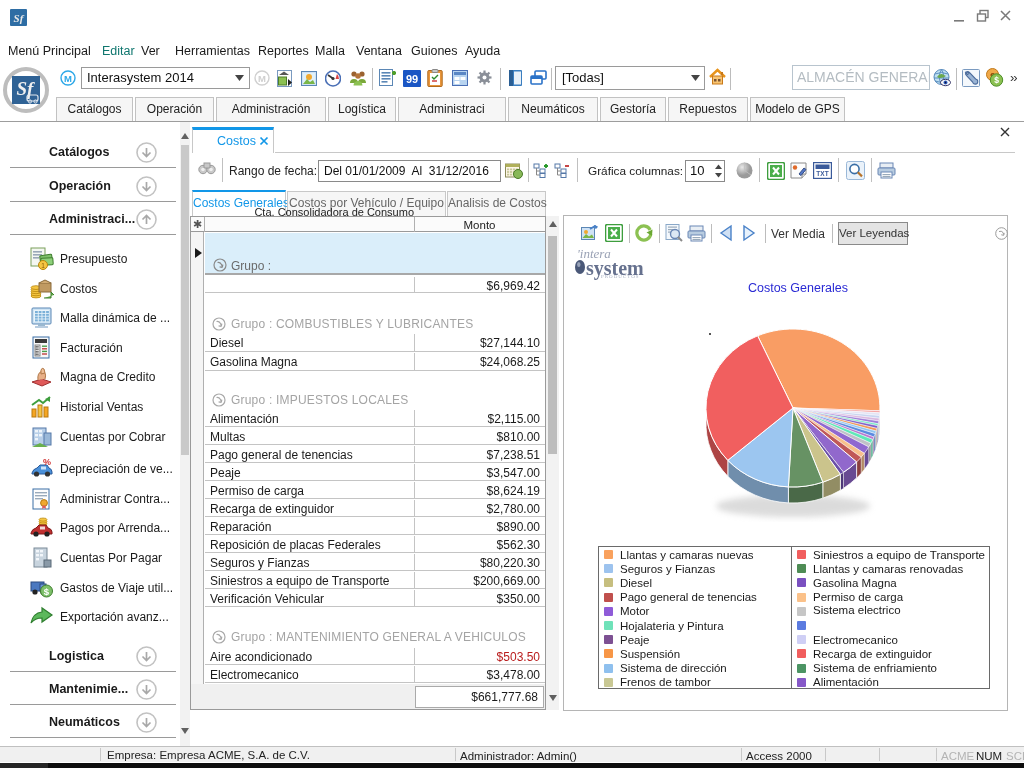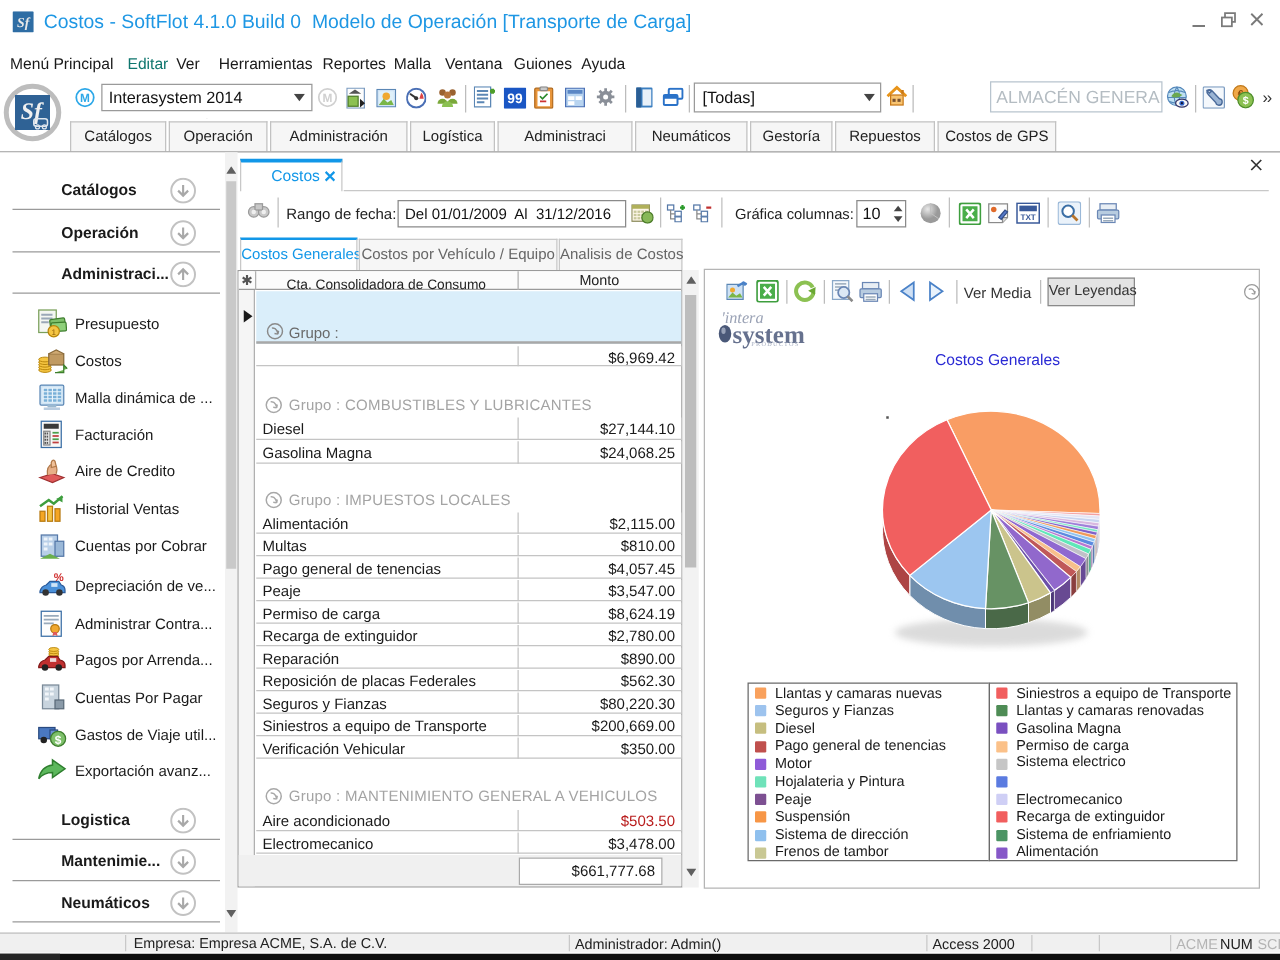--- a/index.html
+++ b/index.html
@@ -5,21 +5,20 @@
 html,body{width:1024px;height:768px;overflow:hidden;font-family:"Liberation Sans",sans-serif;background:#fff}
 .abs{position:absolute}
 .ic{position:absolute}
 </style></head>
 <body>
 <div class="abs" style="left:0;top:0;width:1024px;height:36px;background:#fff">
     <svg class="ic" style="left:10px;top:9px" width="17" height="17" viewBox="0 0 17 17">
       <rect width="17" height="17" rx="1" fill="#2e6da4"></rect>
       <text x="8.5" y="12.5" font-size="11" font-style="italic" font-weight="bold" fill="#e8e8e8" text-anchor="middle" font-family="Liberation Serif,serif">Sf</text>
     </svg>
-    <div class="abs" style="left:35px;top:9px;font-size:15.5px;color:#1e97e4;white-space:nowrap">Costos - SoftFlot 4.1.0 Build 0&nbsp; Modelo de Operación [Transporte de Carga]</div>
     <svg class="ic" style="left:953px;top:12px" width="12" height="12" viewBox="0 0 12 12">
       <rect x="1" y="8" width="10" height="1.6" fill="#7a7a7a"></rect>
     </svg>
     <svg class="ic" style="left:976px;top:9px" width="14" height="14" viewBox="0 0 14 14">
       <rect x="4" y="1.5" width="8" height="7" fill="none" stroke="#7a7a7a" stroke-width="1.4"></rect>
       <rect x="1.5" y="5" width="8" height="7" fill="#fff" stroke="#7a7a7a" stroke-width="1.4"></rect>
     </svg>
     <svg class="ic" style="left:999px;top:9px" width="13" height="13" viewBox="0 0 13 13">
       <path d="M2,2 L11,11 M11,2 L2,11" stroke="#7a7a7a" stroke-width="1.5"></path>
     </svg>
@@ -173,21 +172,21 @@
 <div class="abs" style="left:1010px;top:70px;font-size:13px;color:#333;letter-spacing:-1px">››</div>
 <div class="abs" style="left:0;top:95px;width:1024px;height:27px;background:#fff"></div>
 <div class="abs" style="left:56px;top:97px;width:77px;height:24px;background:#f6f6f6;border:1px solid #c2c2c2;border-bottom:none;font-size:12px;color:#222;text-align:center;line-height:23px;white-space:nowrap">Catálogos</div>
 <div class="abs" style="left:135px;top:97px;width:79px;height:24px;background:#f6f6f6;border:1px solid #c2c2c2;border-bottom:none;font-size:12px;color:#222;text-align:center;line-height:23px;white-space:nowrap">Operación</div>
 <div class="abs" style="left:216px;top:97px;width:110px;height:24px;background:#f6f6f6;border:1px solid #c2c2c2;border-bottom:none;font-size:12px;color:#222;text-align:center;line-height:23px;white-space:nowrap">Administración</div>
 <div class="abs" style="left:328px;top:97px;width:68px;height:24px;background:#f6f6f6;border:1px solid #c2c2c2;border-bottom:none;font-size:12px;color:#222;text-align:center;line-height:23px;white-space:nowrap">Logística</div>
 <div class="abs" style="left:398px;top:97px;width:108px;height:24px;background:#f6f6f6;border:1px solid #c2c2c2;border-bottom:none;font-size:12px;color:#222;text-align:center;line-height:23px;white-space:nowrap">Administraci</div>
 <div class="abs" style="left:508px;top:97px;width:90px;height:24px;background:#f6f6f6;border:1px solid #c2c2c2;border-bottom:none;font-size:12px;color:#222;text-align:center;line-height:23px;white-space:nowrap">Neumáticos</div>
 <div class="abs" style="left:600px;top:97px;width:66px;height:24px;background:#f6f6f6;border:1px solid #c2c2c2;border-bottom:none;font-size:12px;color:#222;text-align:center;line-height:23px;white-space:nowrap">Gestoría</div>
 <div class="abs" style="left:668px;top:97px;width:80px;height:24px;background:#f6f6f6;border:1px solid #c2c2c2;border-bottom:none;font-size:12px;color:#222;text-align:center;line-height:23px;white-space:nowrap">Repuestos</div>
-<div class="abs" style="left:750px;top:97px;width:95px;height:24px;background:#f6f6f6;border:1px solid #c2c2c2;border-bottom:none;font-size:12px;color:#222;text-align:center;line-height:23px;white-space:nowrap">Costos de GPS</div>
+<div class="abs" style="left:750px;top:97px;width:95px;height:24px;background:#f6f6f6;border:1px solid #c2c2c2;border-bottom:none;font-size:12px;color:#222;text-align:center;line-height:23px;white-space:nowrap">Modelo de GPS</div>
 <div class="abs" style="left:0;top:121px;width:1024px;height:1px;background:#9d9d9d"></div>
 <div class="abs" style="left:0;top:122px;width:190px;height:624px;background:#fff"></div>
 <div class="abs" style="left:49px;top:145px;font-size:12.5px;font-weight:bold;color:#1a1a1a;white-space:nowrap">Catálogos</div>
 <svg class="ic" style="left:136px;top:142px" width="21" height="21" viewBox="0 0 21 21">
     <circle cx="10.5" cy="10.5" r="9.5" fill="none" stroke="#c2c2c2" stroke-width="1.6"></circle>
     <path d="M10.5,6 L10.5,14 M6.5,10.5 L10.5,14.5 L14.5,10.5" fill="none" stroke="#a8a8a8" stroke-width="1.7"></path>
   </svg>
 <div class="abs" style="left:10px;top:167px;width:166px;height:1px;background:#9a9a9a"></div>
 <div class="abs" style="left:49px;top:179px;font-size:12.5px;font-weight:bold;color:#1a1a1a;white-space:nowrap">Operación</div>
 <svg class="ic" style="left:136px;top:176px" width="21" height="21" viewBox="0 0 21 21">
@@ -282,21 +281,21 @@
     <rect x="12" y="12.1" width="5" height="1.4" fill="#c04040"></rect>
     <rect x="12" y="14.7" width="5" height="1.4" fill="#4a9e4a"></rect>
     <rect x="12" y="17.3" width="5" height="1.4" fill="#c04040"></rect>
   </svg>
 <div class="abs" style="left:60px;top:341px;font-size:12px;color:#1a1a1a;white-space:nowrap">Facturación</div>
 <svg class="ic" style="left:30px;top:365px" width="24" height="24" viewBox="0 0 24 24">
     <path d="M2,17 L12,14 L21,17 L12,21 Z" fill="#e05a5a" stroke="#a03030"></path>
     <path d="M8,15 Q7,8 12,6 Q17,7 15,14" fill="#e8b088" stroke="#b07848"></path>
     <path d="M11,5 Q12,2 14,4 L15,8 L11,9 Z" fill="#f0c098" stroke="#b07848"></path>
   </svg>
-<div class="abs" style="left:60px;top:370px;font-size:12px;color:#1a1a1a;white-space:nowrap">Aire de Credito</div>
+<div class="abs" style="left:60px;top:370px;font-size:12px;color:#1a1a1a;white-space:nowrap">Magna de Credito</div>
 <svg class="ic" style="left:30px;top:395px" width="24" height="24" viewBox="0 0 24 24">
     <rect x="2" y="14" width="4" height="8" fill="#f5a623" stroke="#b87a10"></rect>
     <rect x="8" y="10" width="4" height="12" fill="#f5c542" stroke="#b87a10"></rect>
     <rect x="14" y="12" width="4" height="10" fill="#f5a623" stroke="#b87a10"></rect>
     <path d="M2,10 L9,5 L13,8 L20,2" fill="none" stroke="#3e9e3e" stroke-width="2"></path>
     <path d="M20,2 L20,7 L15,4 Z" fill="#3e9e3e"></path>
   </svg>
 <div class="abs" style="left:60px;top:400px;font-size:12px;color:#1a1a1a;white-space:nowrap">Historial Ventas</div>
 <svg class="ic" style="left:30px;top:425px" width="24" height="24" viewBox="0 0 24 24">
     <rect x="3" y="3" width="13" height="17" fill="#b8cfe8" stroke="#5578a8"></rect>
@@ -470,21 +469,21 @@
   </svg>
 <div class="abs" style="left:192px;top:190px;width:94px;height:26px;background:#fff;border-left:1px solid #c8c8c8;border-right:1px solid #c8c8c8;border-top:2px solid #1297e8;font-size:12px;color:#1297e8;text-align:center;line-height:23px;white-space:nowrap">Costos Generales</div>
 <div class="abs" style="left:287px;top:191px;width:159px;height:25px;background:#f6f6f6;border:1px solid #c8c8c8;border-bottom:none;font-size:12px;color:#666;text-align:center;line-height:23px;white-space:nowrap">Costos por Vehículo / Equipo</div>
 <div class="abs" style="left:447px;top:191px;width:99px;height:25px;background:#f6f6f6;border:1px solid #c8c8c8;border-bottom:none;font-size:12px;color:#666;text-align:center;line-height:23px;white-space:nowrap">Analisis de Costos</div>
 <div class="abs" style="left:190px;top:216px;width:356px;height:494px;background:#fff;border:1px solid #9a9a9a"></div>
 <div class="abs" style="left:191px;top:217px;width:13px;height:492px;background:#f5f5f5;border-right:1px solid #b0b0b0"></div>
 <div class="abs" style="left:191px;top:217px;width:354px;height:15px;background:#fbfbfb;border-bottom:1px solid #9a9a9a"></div>
 <div class="abs" style="left:204px;top:217px;width:1px;height:15px;background:#b0b0b0"></div>
 <div class="abs" style="left:414px;top:217px;width:1px;height:15px;background:#b0b0b0"></div>
 <div class="abs" style="left:193px;top:218px;font-size:11px;color:#555">✱</div>
-<div class="abs" style="left:204px;top:222px;width:210px;font-size:11px;color:#222;text-align:center">Cta. Consolidadora de Consumo</div>
+<div class="abs" style="left:204px;top:206px;width:210px;font-size:11px;color:#222;text-align:right">Cta. Consolidadora de Consumo</div>
 <div class="abs" style="left:414px;top:219px;width:131px;font-size:11.5px;color:#222;text-align:center">Monto</div>
 <div class="abs" style="left:205px;top:233px;width:340px;height:42px;background:#daeefa;border-bottom:2px solid #a8a8a8"></div>
 <div class="abs" style="left:195px;top:248px;width:0;height:0;border-left:7px solid #1a1a1a;border-top:5px solid transparent;border-bottom:5px solid transparent"></div>
 <svg class="ic" style="left:213px;top:258px" width="14" height="14" viewBox="0 0 14 14">
     <circle cx="7" cy="7" r="6" fill="none" stroke="#8a8a8a" stroke-width="1.2"></circle>
     <path d="M4.5,4.5 Q7,4 8.5,6.5 L9.3,8.6 M9.3,9.3 L6.6,8.8 M9.3,9.3 L9.8,6.6" fill="none" stroke="#8a8a8a" stroke-width="1.2"></path>
   </svg>
 <div class="abs" style="left:231px;top:259px;font-size:12px;color:#6a6a6a">Grupo :</div>
 <div class="abs" style="left:205px;top:277px;width:340px;height:16px;background:#fff;border-bottom:1px solid #c4c4c4"></div>
 <div class="abs" style="left:414px;top:277px;width:1px;height:16px;background:#c4c4c4"></div>
@@ -511,21 +510,21 @@
 <div class="abs" style="left:414px;top:410px;width:1px;height:17px;background:#c4c4c4"></div>
 <div class="abs" style="left:210px;top:412px;font-size:12px;color:#1a1a1a;white-space:nowrap">Alimentación</div>
 <div class="abs" style="left:414px;top:412px;width:126px;font-size:12px;color:#1a1a1a;text-align:right">$2,115.00</div>
 <div class="abs" style="left:205px;top:428px;width:340px;height:17px;background:#fff;border-bottom:1px solid #c4c4c4"></div>
 <div class="abs" style="left:414px;top:428px;width:1px;height:17px;background:#c4c4c4"></div>
 <div class="abs" style="left:210px;top:430px;font-size:12px;color:#1a1a1a;white-space:nowrap">Multas</div>
 <div class="abs" style="left:414px;top:430px;width:126px;font-size:12px;color:#1a1a1a;text-align:right">$810.00</div>
 <div class="abs" style="left:205px;top:446px;width:340px;height:17px;background:#fff;border-bottom:1px solid #c4c4c4"></div>
 <div class="abs" style="left:414px;top:446px;width:1px;height:17px;background:#c4c4c4"></div>
 <div class="abs" style="left:210px;top:448px;font-size:12px;color:#1a1a1a;white-space:nowrap">Pago general de tenencias</div>
-<div class="abs" style="left:414px;top:448px;width:126px;font-size:12px;color:#1a1a1a;text-align:right">$4,057.45</div>
+<div class="abs" style="left:414px;top:448px;width:126px;font-size:12px;color:#1a1a1a;text-align:right">$7,238.51</div>
 <div class="abs" style="left:205px;top:464px;width:340px;height:17px;background:#fff;border-bottom:1px solid #c4c4c4"></div>
 <div class="abs" style="left:414px;top:464px;width:1px;height:17px;background:#c4c4c4"></div>
 <div class="abs" style="left:210px;top:466px;font-size:12px;color:#1a1a1a;white-space:nowrap">Peaje</div>
 <div class="abs" style="left:414px;top:466px;width:126px;font-size:12px;color:#1a1a1a;text-align:right">$3,547.00</div>
 <div class="abs" style="left:205px;top:482px;width:340px;height:17px;background:#fff;border-bottom:1px solid #c4c4c4"></div>
 <div class="abs" style="left:414px;top:482px;width:1px;height:17px;background:#c4c4c4"></div>
 <div class="abs" style="left:210px;top:484px;font-size:12px;color:#1a1a1a;white-space:nowrap">Permiso de carga</div>
 <div class="abs" style="left:414px;top:484px;width:126px;font-size:12px;color:#1a1a1a;text-align:right">$8,624.19</div>
 <div class="abs" style="left:205px;top:500px;width:340px;height:17px;background:#fff;border-bottom:1px solid #c4c4c4"></div>
 <div class="abs" style="left:414px;top:500px;width:1px;height:17px;background:#c4c4c4"></div>
@@ -558,21 +557,21 @@
 <div class="abs" style="left:231px;top:630px;font-size:12px;color:#a4a4a4;letter-spacing:0.2px;white-space:nowrap">Grupo : MANTENIMIENTO GENERAL A VEHICULOS</div>
 <div class="abs" style="left:205px;top:648px;width:340px;height:17px;background:#fff;border-bottom:1px solid #c4c4c4"></div>
 <div class="abs" style="left:414px;top:648px;width:1px;height:17px;background:#c4c4c4"></div>
 <div class="abs" style="left:210px;top:650px;font-size:12px;color:#1a1a1a;white-space:nowrap">Aire acondicionado</div>
 <div class="abs" style="left:414px;top:650px;width:126px;font-size:12px;color:#b91c1c;text-align:right">$503.50</div>
 <div class="abs" style="left:205px;top:666px;width:340px;height:17px;background:#fff;border-bottom:1px solid #c4c4c4"></div>
 <div class="abs" style="left:414px;top:666px;width:1px;height:17px;background:#c4c4c4"></div>
 <div class="abs" style="left:210px;top:668px;font-size:12px;color:#1a1a1a;white-space:nowrap">Electromecanico</div>
 <div class="abs" style="left:414px;top:668px;width:126px;font-size:12px;color:#1a1a1a;text-align:right">$3,478.00</div>
 <div class="abs" style="left:191px;top:684px;width:354px;height:25px;background:#f0f0f0"></div>
-<div class="abs" style="left:415px;top:686px;width:115px;height:22px;background:#fff;border:1px solid #aaa;font-size:12px;color:#1a1a1a;text-align:right;line-height:20px;padding-right:5px">$661,777.68</div>
+<div class="abs" style="left:415px;top:686px;width:129px;height:22px;background:#fff;border:1px solid #aaa;font-size:12px;color:#1a1a1a;text-align:right;line-height:20px;padding-right:5px">$661,777.68</div>
 <div class="abs" style="left:546px;top:216px;width:13px;height:494px;background:#f2f2f2"></div>
 <svg class="ic" style="left:549px;top:221px" width="8" height="8" viewBox="0 0 8 8">
     <path d="M0,6 L8,6 L4,0 Z" fill="#606060"></path>
   </svg>
 <div class="abs" style="left:548px;top:236px;width:9px;height:218px;background:#bdbdbd"></div>
 <svg class="ic" style="left:549px;top:694px" width="8" height="8" viewBox="0 0 8 8">
     <path d="M0,1 L8,1 L4,7 Z" fill="#606060"></path>
   </svg>
 <div class="abs" style="left:566px;top:452px;width:2px;height:32px;background-image:repeating-linear-gradient(#8a8a8a 0 2px,transparent 2px 4px)"></div>
 <div class="abs" style="left:563px;top:215px;width:445px;height:496px;background:#fff;border:1px solid #b5b5b5"></div>

